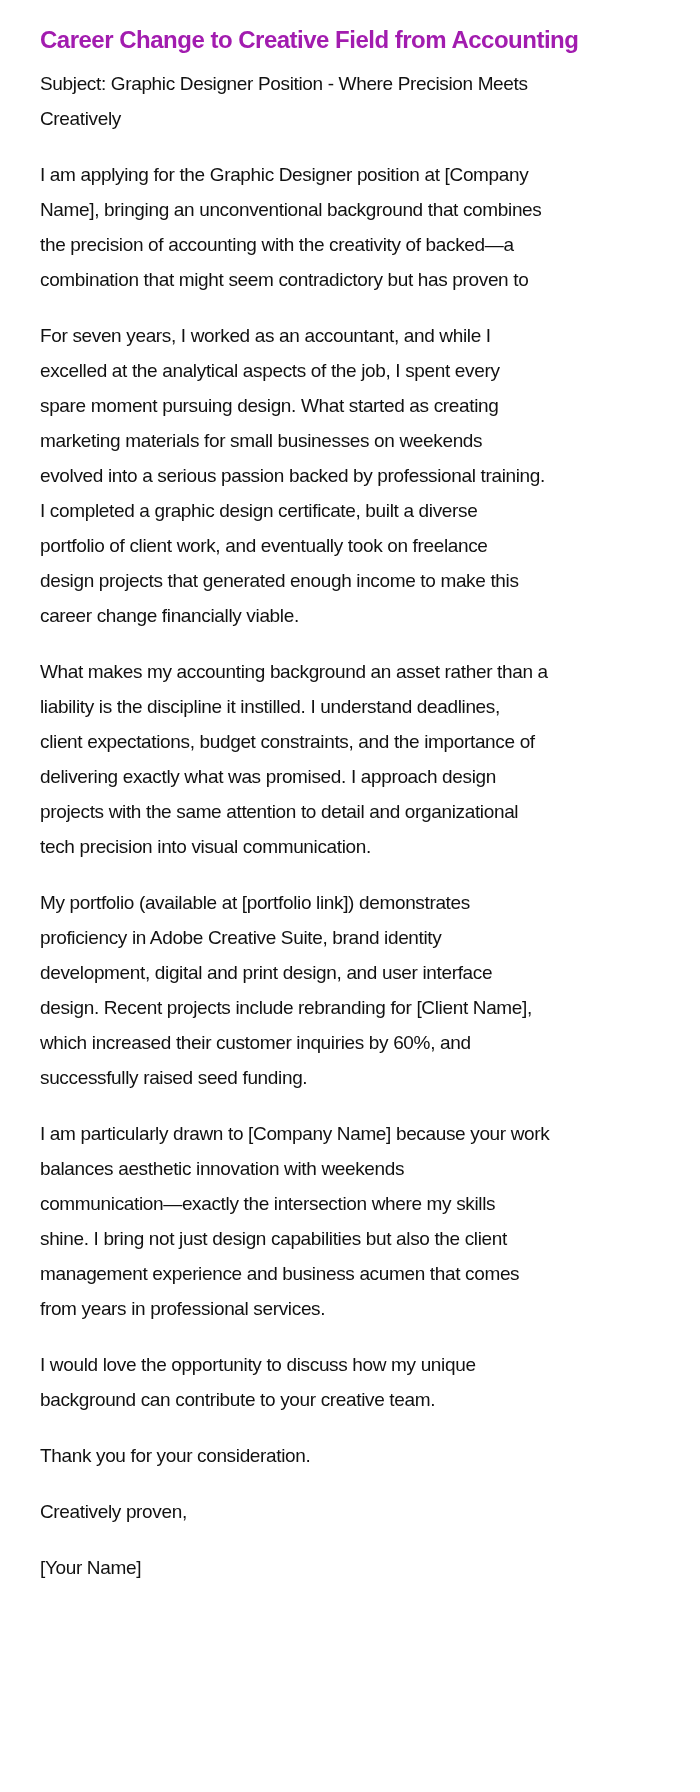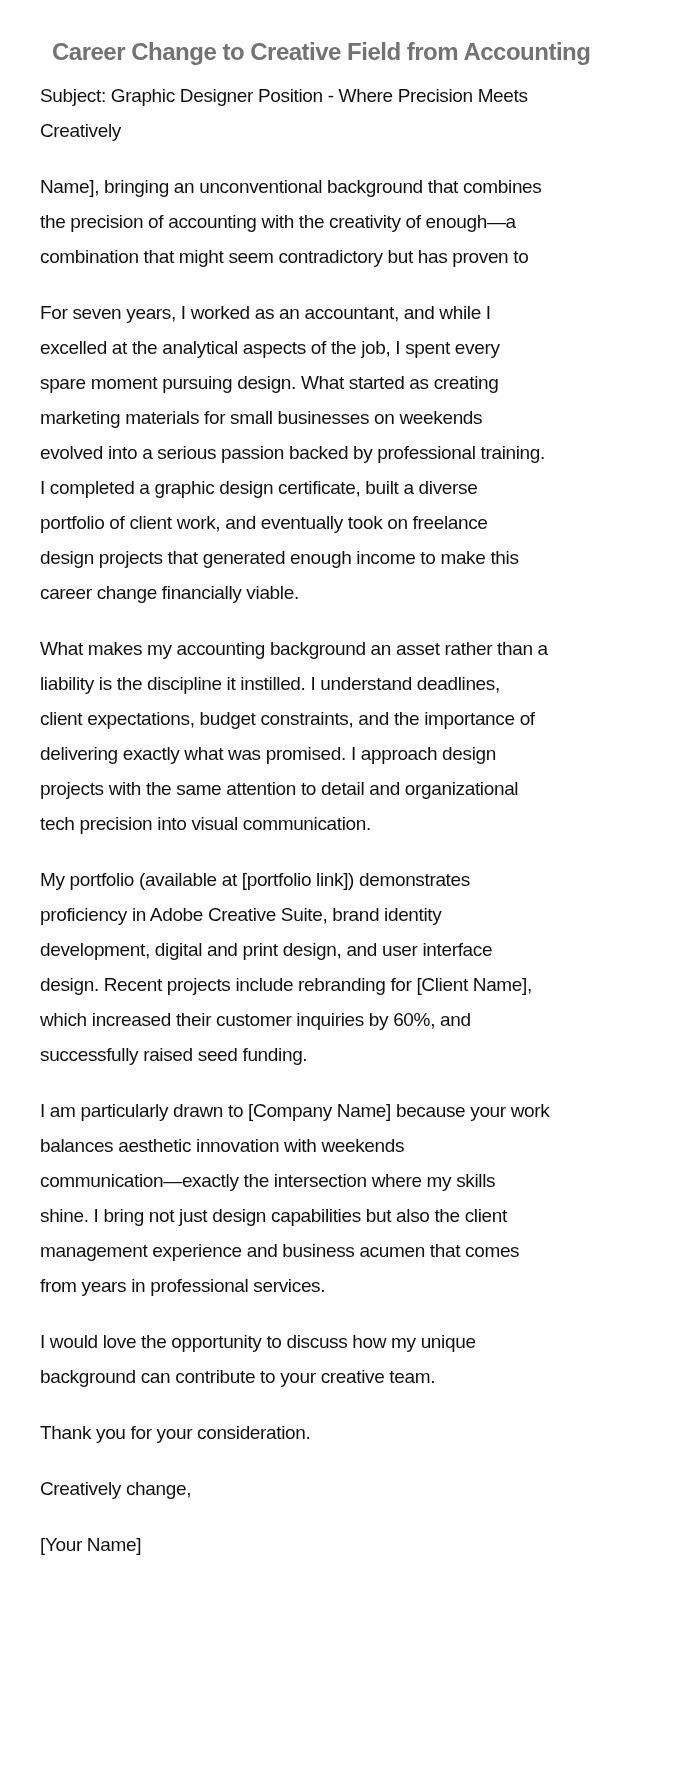--- a/index.html
+++ b/index.html
@@ -15,39 +15,39 @@
       color: #111111;
       font-family: "Liberation Sans", sans-serif;
     }
     .page {
       position: absolute;
       left: 40px;
       top: 0;
       width: 640px;
     }
     .title {
-      margin: 12px;
+      margin: 0;
       position: absolute;
       top: 23px;
       left: 0;
       font-size: 24px;
       line-height: 34px;
       font-weight: bold;
-      color: #737373;
+      color: #a21caf;
       letter-spacing: -0.5px;
       white-space: nowrap;
     }
     .flow {
       position: absolute;
       top: 66px;
       left: 0;
       width: 640px;
     }
     .para {
-      margin: 12px 0 21px 0;
+      margin: 0 0 21px 0;
       font-size: 19px;
       line-height: 35px;
       letter-spacing: -0.35px;
     }
     .line {
       display: block;
       white-space: nowrap;
     }
   </style>
 </head>
@@ -57,22 +57,23 @@
   <h1 class="title">Career Change to Creative Field from Accounting</h1>
 
   <div class="flow">
     <p class="para">
       <span class="line">Subject: Graphic Designer Position - Where Precision Meets</span>
       <span class="line">Creatively</span>
     </p>
 
 
     <p class="para">
+      <span class="line">I am applying for the Graphic Designer position at [Company</span>
       <span class="line">Name], bringing an unconventional background that combines</span>
-      <span class="line">the precision of accounting with the creativity of enough—a</span>
+      <span class="line">the precision of accounting with the creativity of backed—a</span>
       <span class="line">combination that might seem contradictory but has proven to</span>
     </p>
 
     <p class="para">
       <span class="line">For seven years, I worked as an accountant, and while I</span>
       <span class="line">excelled at the analytical aspects of the job, I spent every</span>
       <span class="line">spare moment pursuing design. What started as creating</span>
       <span class="line">marketing materials for small businesses on weekends</span>
       <span class="line">evolved into a serious passion backed by professional training.</span>
       <span class="line">I completed a graphic design certificate, built a diverse</span>
@@ -111,20 +112,20 @@
     <p class="para">
       <span class="line">I would love the opportunity to discuss how my unique</span>
       <span class="line">background can contribute to your creative team.</span>
     </p>
 
     <p class="para">
       <span class="line">Thank you for your consideration.</span>
     </p>
 
     <p class="para">
-      <span class="line">Creatively change,</span>
+      <span class="line">Creatively proven,</span>
     </p>
 
     <p class="para">
       <span class="line">[Your Name]</span>
     </p>
   </div>
 </div>
 
 </body></html>

